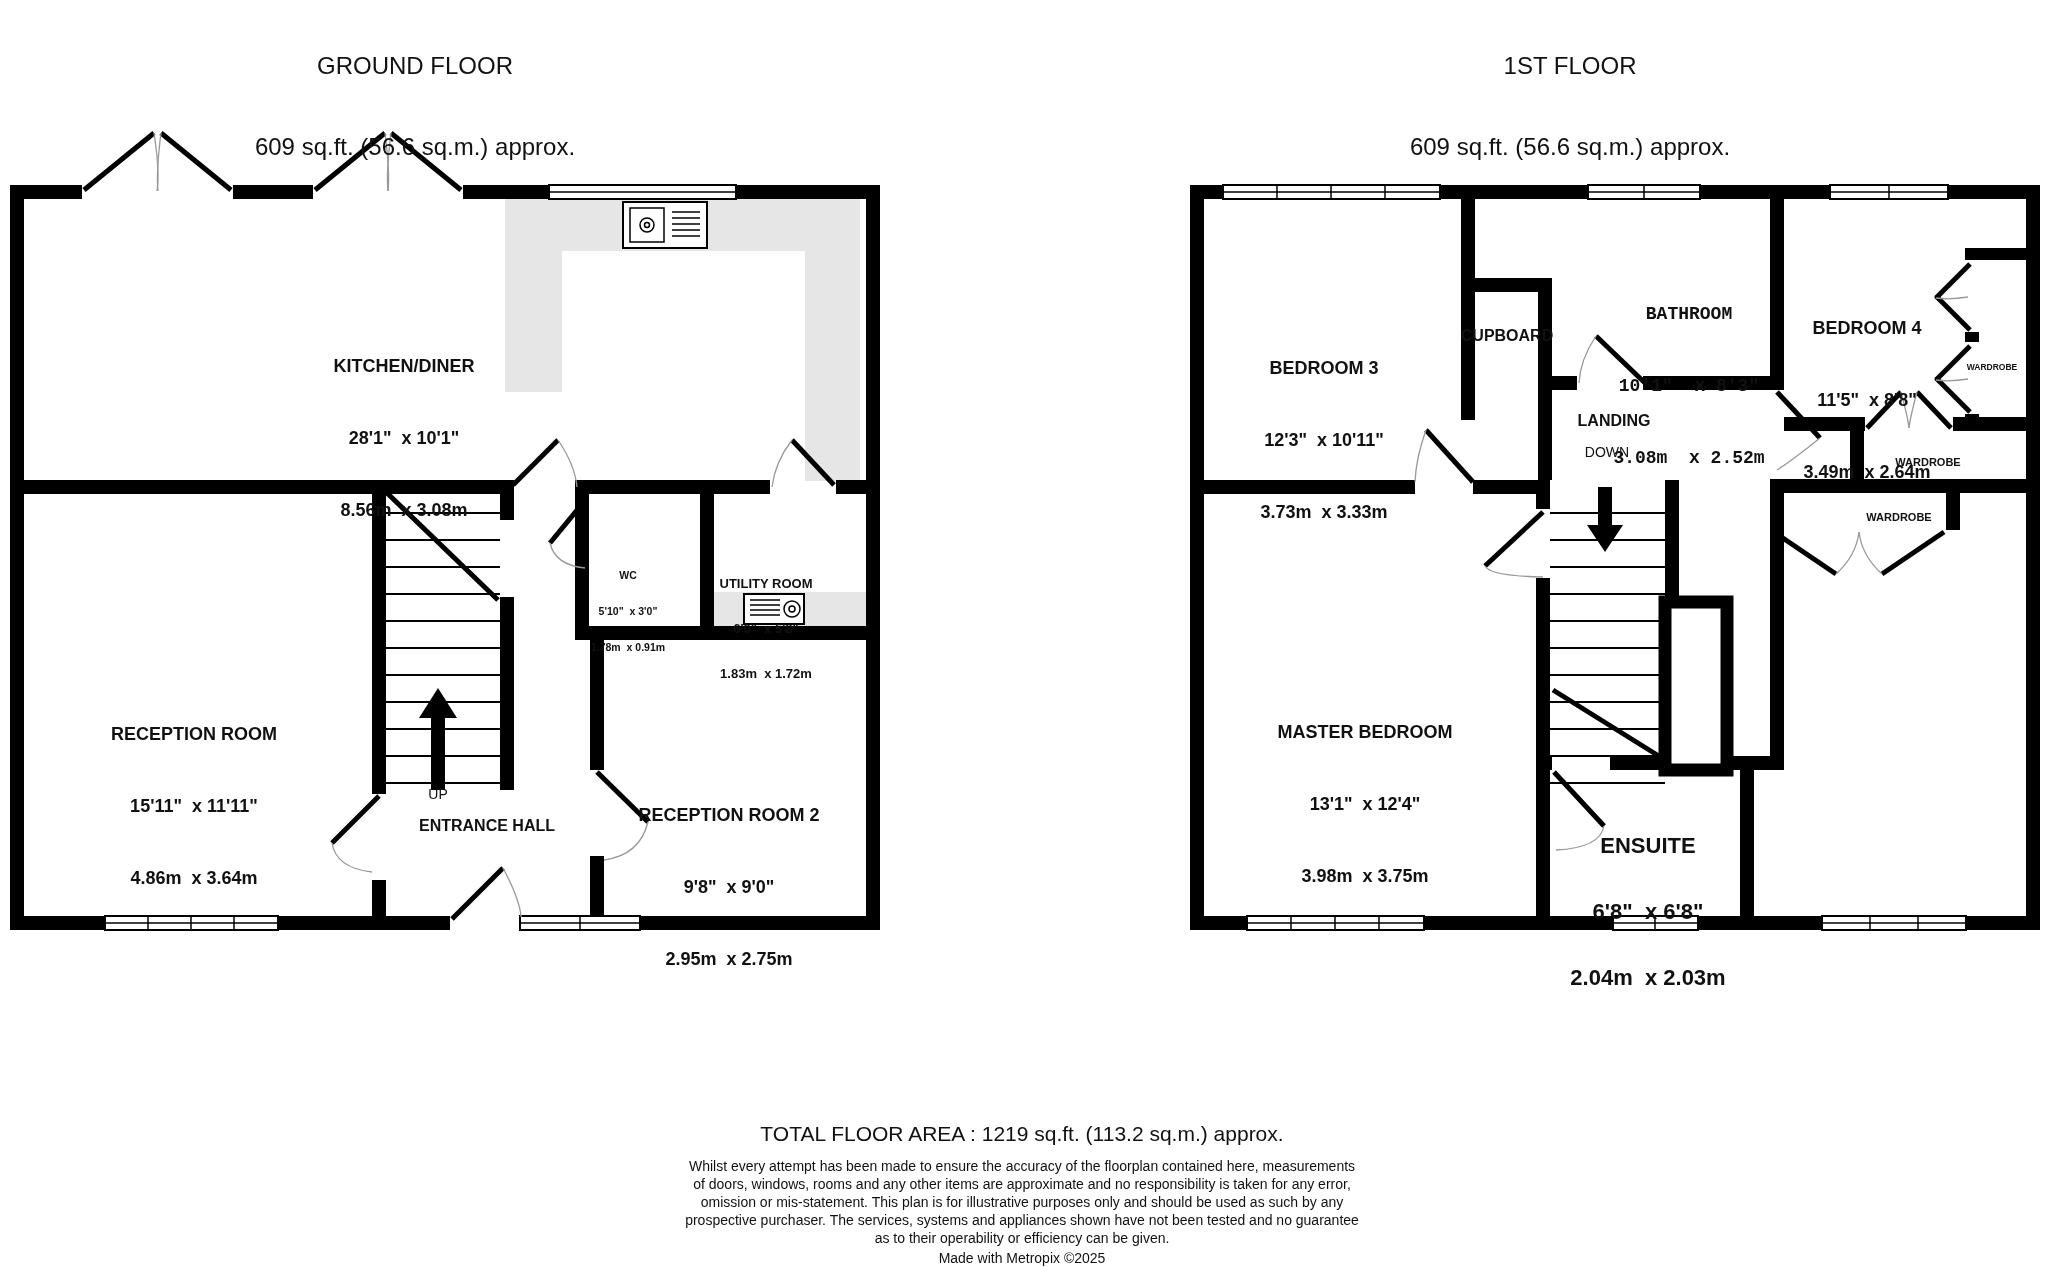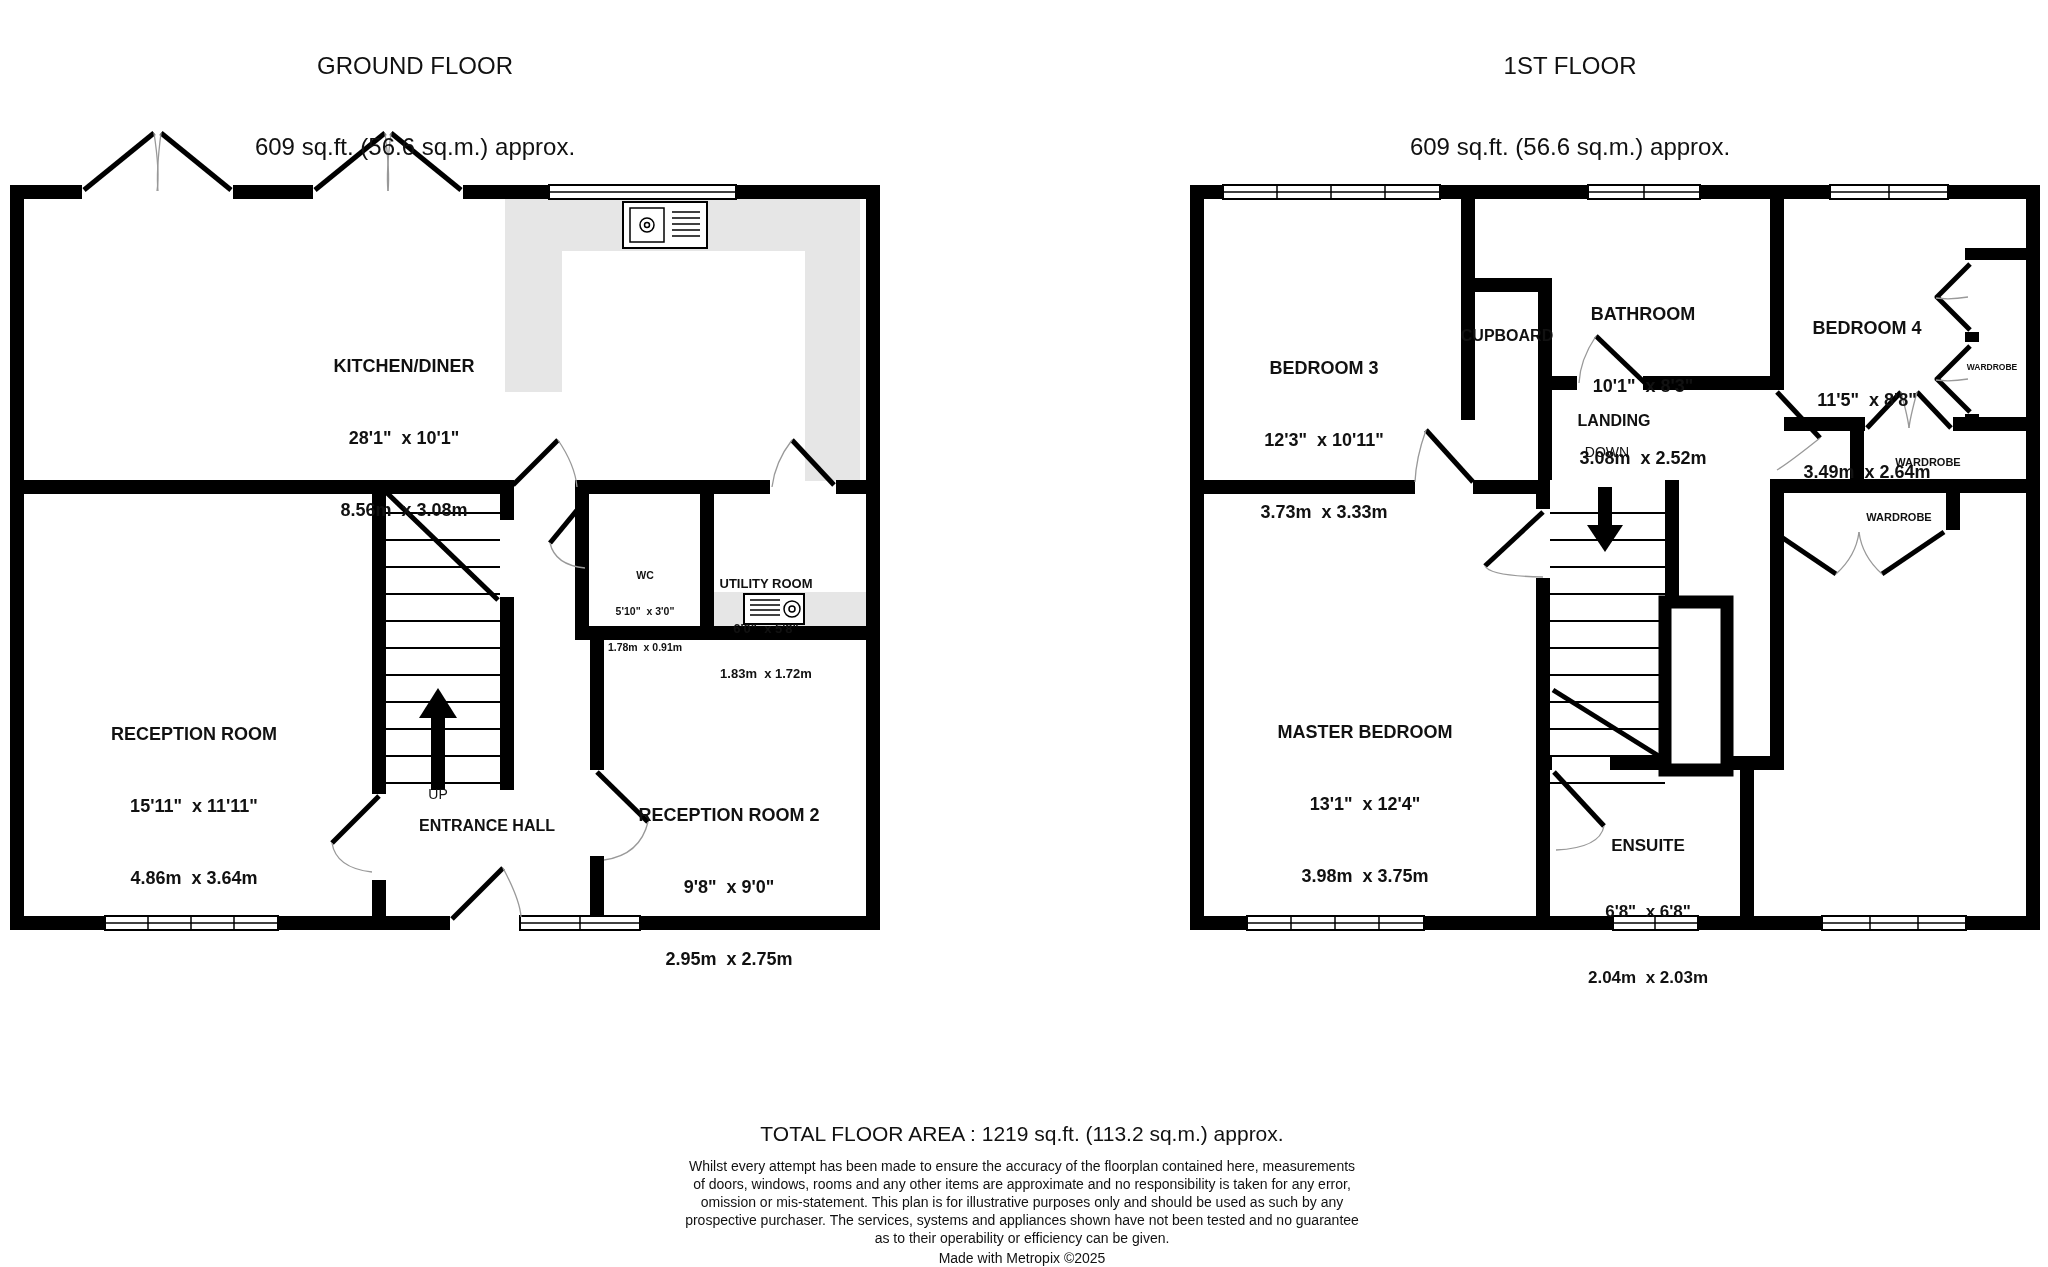--- a/index.html
+++ b/index.html
@@ -325,21 +325,21 @@
   <div class="lbl room big" style="left:404px;top:306px;">
     <span class="ln">KITCHEN/DINER</span>
     <span class="ln">28'1"  x 10'1"</span>
     <span class="ln">8.56m  x 3.08m</span>
   </div>
   <div class="lbl room big" style="left:194px;top:674px;">
     <span class="ln">RECEPTION ROOM</span>
     <span class="ln">15'11"  x 11'11"</span>
     <span class="ln">4.86m  x 3.64m</span>
   </div>
-  <div class="lbl room sml" style="left:645px;top:545px;">
+  <div class="lbl room sml" style="left:628px;top:545px;">
     <span class="ln">WC</span>
     <span class="ln">5'10"  x 3'0"</span>
     <span class="ln">1.78m  x 0.91m</span>
   </div>
   <div class="lbl room mid" style="left:766px;top:546px;">
     <span class="ln">UTILITY ROOM</span>
     <span class="ln">6'0"  x 5'8"</span>
     <span class="ln">1.83m  x 1.72m</span>
   </div>
   <div class="lbl room big" style="left:729px;top:755px;">
@@ -348,42 +348,42 @@
     <span class="ln">2.95m  x 2.75m</span>
   </div>
   <div class="lbl tag14" style="left:438px;top:786px;">UP</div>
   <div class="lbl tag16" style="left:487px;top:817px;">ENTRANCE HALL</div>
 
   <div class="lbl room big" style="left:1324px;top:308px;">
     <span class="ln">BEDROOM 3</span>
     <span class="ln">12'3"  x 10'11"</span>
     <span class="ln">3.73m  x 3.33m</span>
   </div>
-  <div class="lbl room big" style="left:1643px;top:254px;">
+  <div class="lbl room big" style="left:1689px;top:254px;font-family:Liberation Mono, monospace;">
     <span class="ln">BATHROOM</span>
     <span class="ln">10'1"  x 8'3"</span>
     <span class="ln">3.08m  x 2.52m</span>
   </div>
   <div class="lbl room big" style="left:1867px;top:268px;">
     <span class="ln">BEDROOM 4</span>
     <span class="ln">11'5"  x 8'8"</span>
     <span class="ln">3.49m  x 2.64m</span>
   </div>
   <div class="lbl tag10" style="left:1507px;top:327px;">CUPBOARD</div>
   <div class="lbl tag16" style="left:1614px;top:412px;">LANDING</div>
   <div class="lbl tag14" style="left:1607px;top:444px;text-align:right;">DOWN</div>
   <div class="lbl tag8" style="left:1992px;top:362px;">WARDROBE</div>
   <div class="lbl tag11" style="left:1928px;top:456px;">WARDROBE</div>
   <div class="lbl tag11" style="left:1899px;top:511px;">WARDROBE</div>
   <div class="lbl room big" style="left:1365px;top:672px;">
     <span class="ln">MASTER BEDROOM</span>
     <span class="ln">13'1"  x 12'4"</span>
     <span class="ln">3.98m  x 3.75m</span>
   </div>
-  <div class="lbl room" style="left:1648px;top:791px;font-size:17px;line-height:22px;">
+  <div class="lbl room" style="left:1648px;top:791px;font-size:22px;line-height:22px;">
     <span class="ln">ENSUITE</span>
     <span class="ln">6'8"  x 6'8"</span>
     <span class="ln">2.04m  x 2.03m</span>
   </div>
 
   <div class="lbl total" style="left:1022px;top:1122px;">TOTAL FLOOR AREA : 1219 sq.ft. (113.2 sq.m.) approx.</div>
   <div>
     <div class="lbl disc" style="left:1022px;top:1157px;">Whilst every attempt has been made to ensure the accuracy of the floorplan contained here, measurements</div>
     <div class="lbl disc" style="left:1022px;top:1175px;">of doors, windows, rooms and any other items are approximate and no responsibility is taken for any error,</div>
     <div class="lbl disc" style="left:1022px;top:1193px;">omission or mis-statement. This plan is for illustrative purposes only and should be used as such by any</div>

